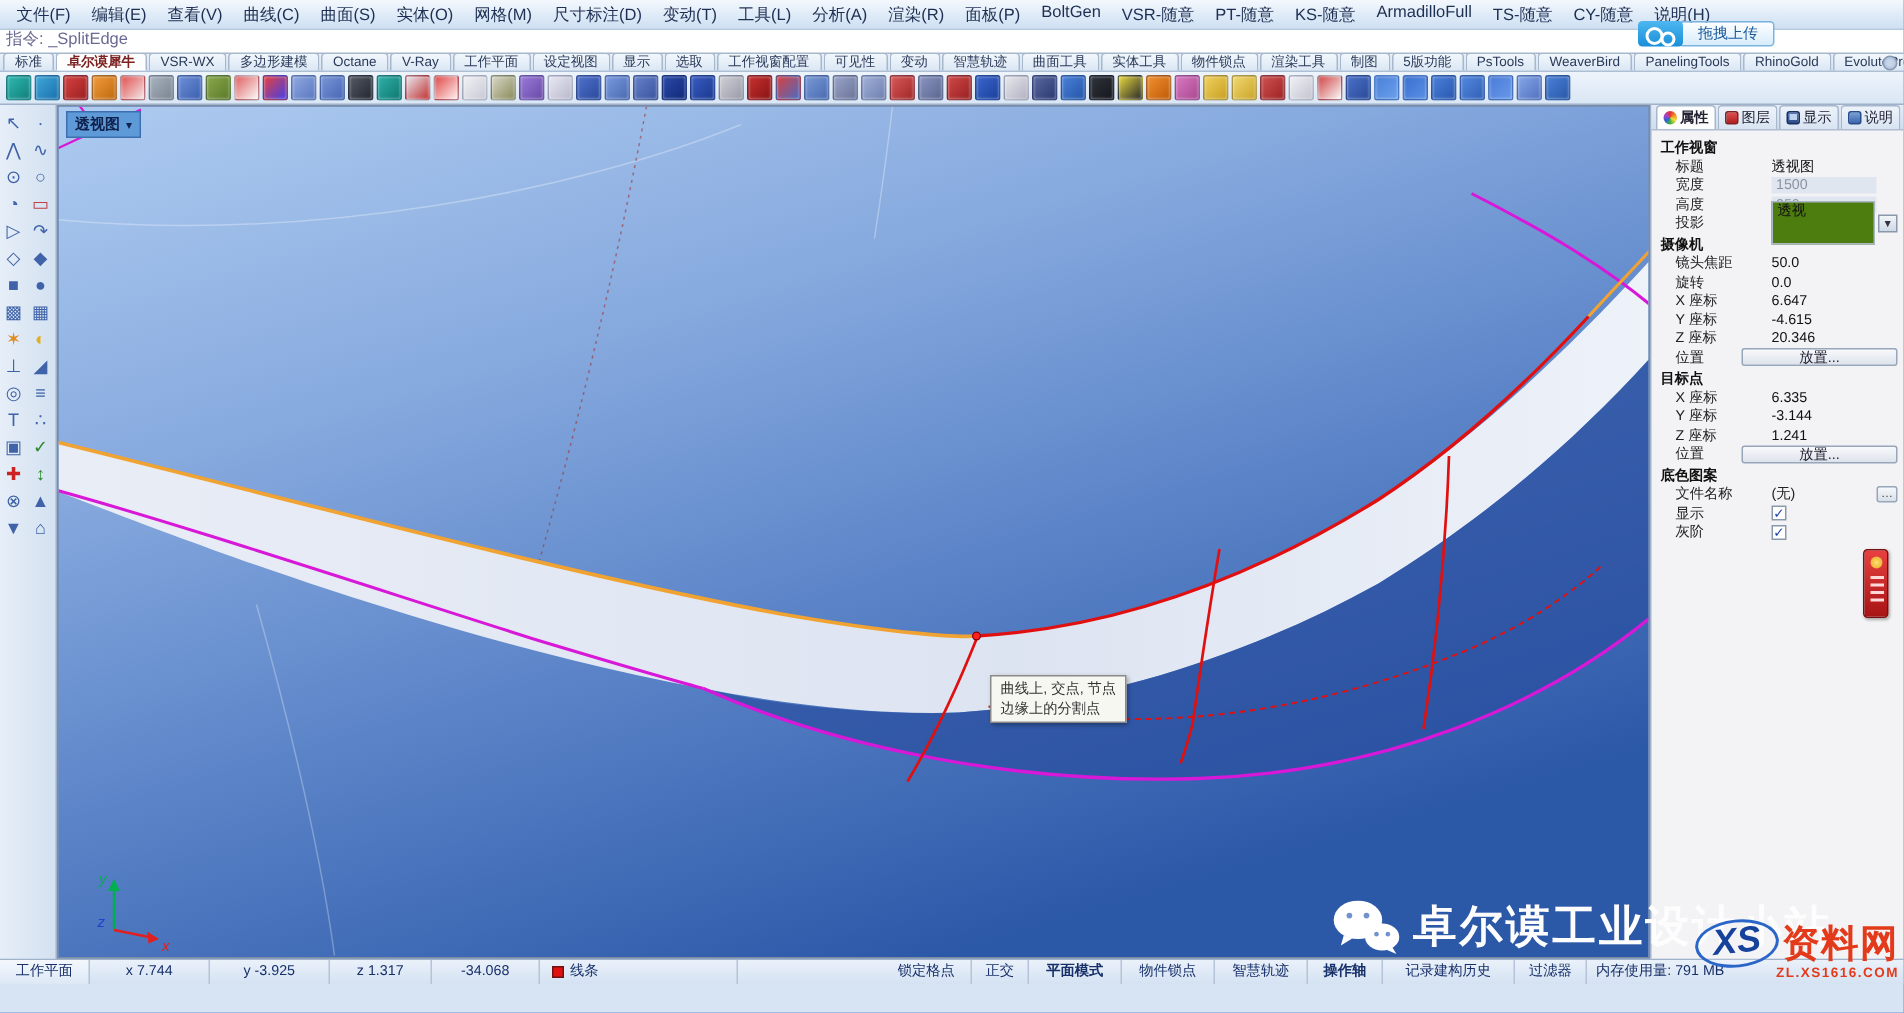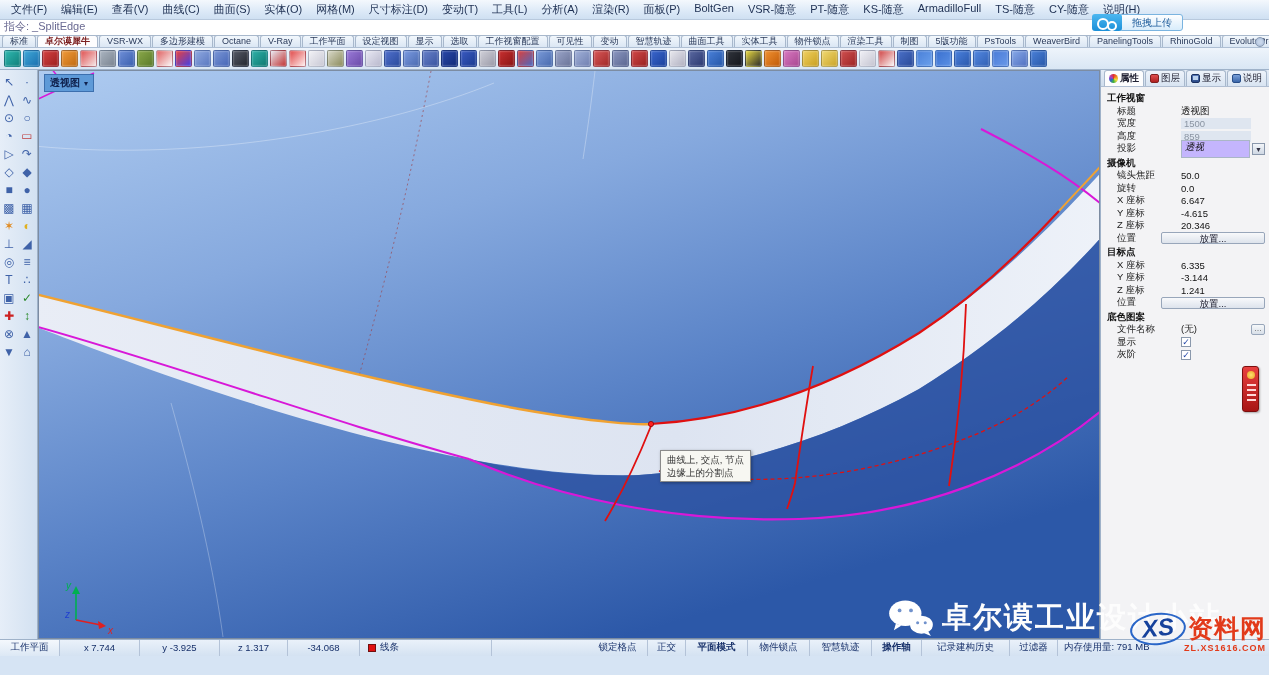--- a/index.html
+++ b/index.html
@@ -55,21 +55,21 @@
   .ic-display::after { content:""; position:absolute; left:1px; top:1px; right:1px; height:4px; background:#bcd2ee; }
   .ic-help { background:linear-gradient(#7aa0d8,#3a66aa); border:1px solid #274d88; }
   .pbody { padding:4px 4px 0 6px; }
   .prow { display:flex; align-items:center; height:12.5px; }
   .plabel { width:74px; color:#222; padding-left:10px; white-space:nowrap; overflow:hidden; }
   .pval { flex:1; color:#111; white-space:nowrap; }
   .pextra { display:none; }
   .prow.h { margin-top:2px; }
   .prow.h .plabel { padding-left:0; font-weight:bold; color:#111; width:auto; }
   .prow.dis .pval { background:#dfe6f0; color:#8a94a2; padding:0 3px; margin-right:14px; }
-  .prow.drop .pval { border:1px solid #aab6c6; background:#c4b5fd; padding:0 3px; margin-right:2px; height:18px; line-height:11px;font-style:italic; }
+  .prow.drop .pval { border:1px solid #aab6c6; background:#4d7c0f; padding:0 3px; margin-right:2px; height:29px; line-height:11px; }
   .prow.drop .pextra { display:block; width:13px; height:12px; background:linear-gradient(#f2f5f9,#cfd8e4); border:1px solid #8a98ac; font-size:7px; text-align:center; line-height:11px; color:#334; }
   .prow.drop .pextra::after { content:"▼"; }
   .prow.btn .pval { flex:none; width:104px; text-align:center; background:linear-gradient(#f8f9fb,#dde3ec); border:1px solid #98a6ba; border-radius:2px; height:12px; line-height:11px; color:#223; }
   .prow.check .pval { flex:none; width:10px; height:10px; border:1px solid #8a98ac; background:#fff; font-size:9px; line-height:9px; text-align:center; color:#2548a8; font-weight:bold; }
   .prow.file .pval { color:#222; }
   .prow.file .pextra { display:block; width:14px; height:11px; background:linear-gradient(#f6f8fa,#d8dfe8); border:1px solid #98a6ba; border-radius:2px; text-align:center; line-height:8px; font-size:8px; color:#444; }
   .prow.file .pextra::after { content:"…"; }
 
   .float-badge { position:absolute; right:10px; top:296px; width:17px; height:46px; background:linear-gradient(#e84040,#a81414); border-radius:3px; border:1px solid #7c0e0e; box-shadow:1px 1px 2px rgba(0,0,0,.3); }
   .float-badge::before { content:""; position:absolute; left:4px; top:4px; width:8px; height:8px; border-radius:50%; background:radial-gradient(#ffe070,#e8a020); }

